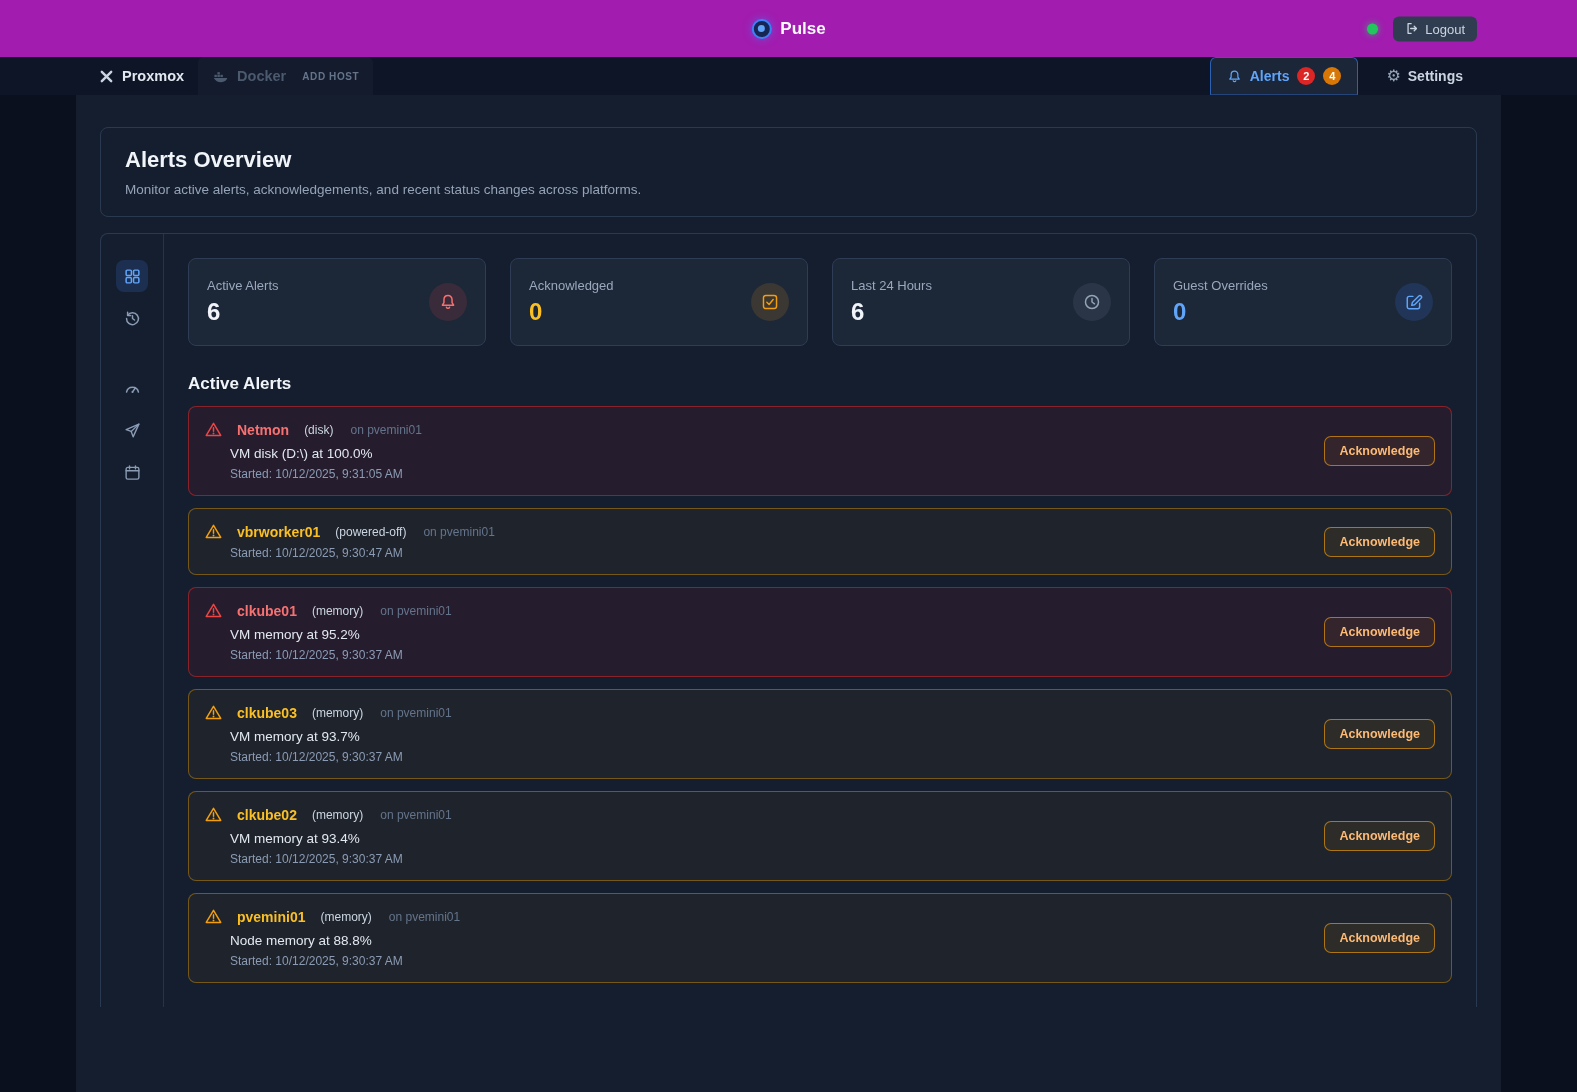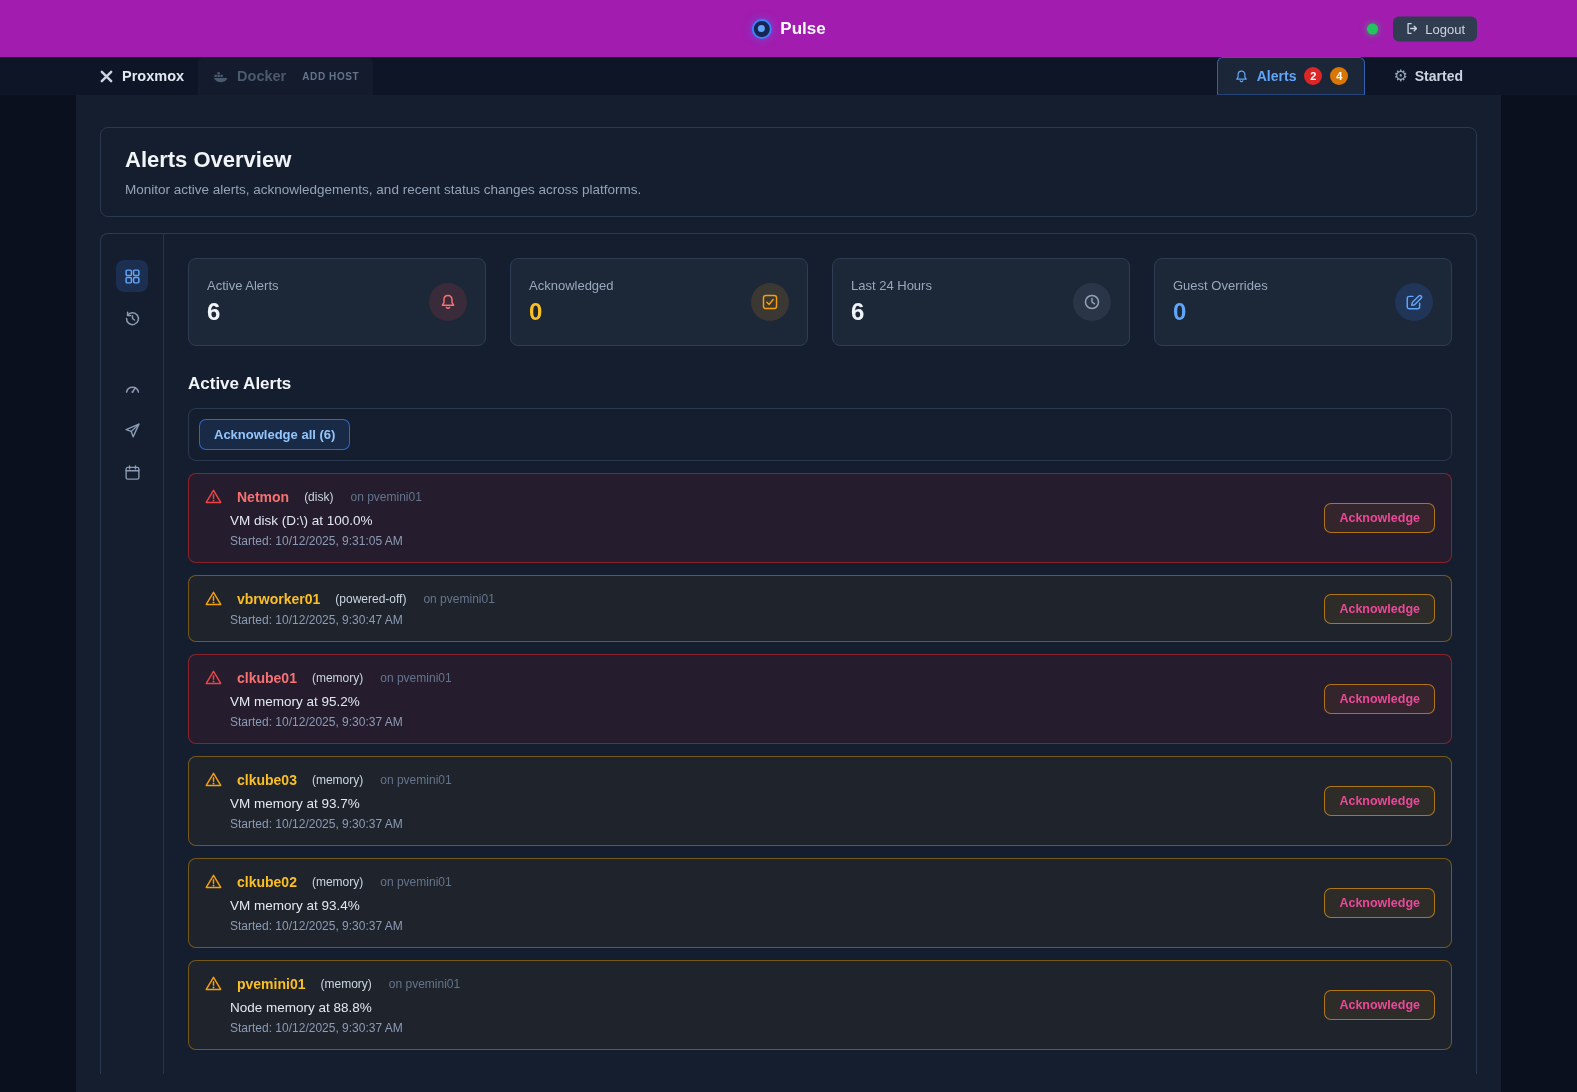--- a/index.html
+++ b/index.html
@@ -89,21 +89,21 @@
   .alert-item.critical .warn-icon { color:#ef4444; }
   .alert-item.warning  .warn-icon { color:#f59e0b; }
   .alert-name { font-size:14px; font-weight:bold; }
   .alert-item.critical .alert-name { color:#f87171; }
   .alert-item.warning  .alert-name { color:#fbbf24; }
   .alert-type { font-size:12px; color:#cbd5e1; }
   .alert-host { font-size:12px; color:#64748b; margin-left:2px; }
   .alert-message { margin:8px 0 0 25px; font-size:13.5px; color:#e2e8f0; }
   .alert-started { margin:6px 0 0 25px; font-size:12px; color:#8b9bb4; }
   .ack-btn { position:absolute; right:16px; top:50%; transform:translateY(-50%);
-    background:rgba(245,158,11,.07); border:1px solid rgba(245,158,11,.65); color:#ec4899;
+    background:rgba(245,158,11,.07); border:1px solid rgba(245,158,11,.65); color:#fdba74;
     font-size:12.5px; font-weight:bold; padding:7px 14px; border-radius:7px; font-family:inherit; cursor:pointer; }
 </style>
 </head>
 <body>
 
 <header class="header">
   <div class="header-center">
     <span class="logo icon">
         <span class="logo-dot"></span>
       </span>
@@ -155,21 +155,21 @@
           <path d="M8 2.2c-2.2 0-3.6 1.6-3.6 3.8v2.6L3 10.8h10l-1.4-2.2V6c0-2.2-1.4-3.8-3.6-3.8Z"></path>
           <path d="M6.6 12.6a1.5 1.5 0 0 0 2.8 0"></path>
         </svg>
       </span>
       <span>Alerts</span>
       <span class="badge red">2</span>
       <span class="badge amber">4</span>
     </div>
     <div class="settings-tab">
       <span class="gear-glyph">⚙</span>
-      <span>Started</span>
+      <span>Settings</span>
     </div>
   </div>
 </nav>
 
 <main class="main">
 
   <section class="overview-card">
     <h1>Alerts Overview</h1>
     <p>Monitor active alerts, acknowledgements, and recent status changes across platforms.</p>
   </section>
@@ -262,23 +262,20 @@
             <svg width="18" height="18" viewBox="0 0 16 16" fill="none" stroke="currentColor" stroke-width="1.3" stroke-linecap="round" stroke-linejoin="round">
               <path d="M7 3H3.8A1.8 1.8 0 0 0 2 4.8v7.4A1.8 1.8 0 0 0 3.8 14h7.4a1.8 1.8 0 0 0 1.8-1.8V9"></path>
               <path d="M12.3 2.7a1.4 1.4 0 0 1 2 2L8.5 10.5 6 11l.5-2.5Z"></path>
             </svg>
           </div>
         </div>
       </div>
 
       <h2 class="section-title">Active Alerts</h2>
 
-      <div class="toolbar">
-        <button class="ack-all-btn">Acknowledge all (6)</button>
-      </div>
 
       <div class="alerts-list">
   <div class="alert-item critical">
     <div class="alert-head">
       <span class="icon warn-icon">
         <svg width="17" height="17" viewBox="0 0 16 16" fill="none" stroke="currentColor" stroke-width="1.4" stroke-linecap="round" stroke-linejoin="round">
           <path d="M8 2.2 14.8 13.6H1.2Z"></path>
                   <path d="M8 6.3v3.3"></path>
                   <circle cx="8" cy="11.7" r=".9" fill="currentColor" stroke="none"></circle>
         </svg>

